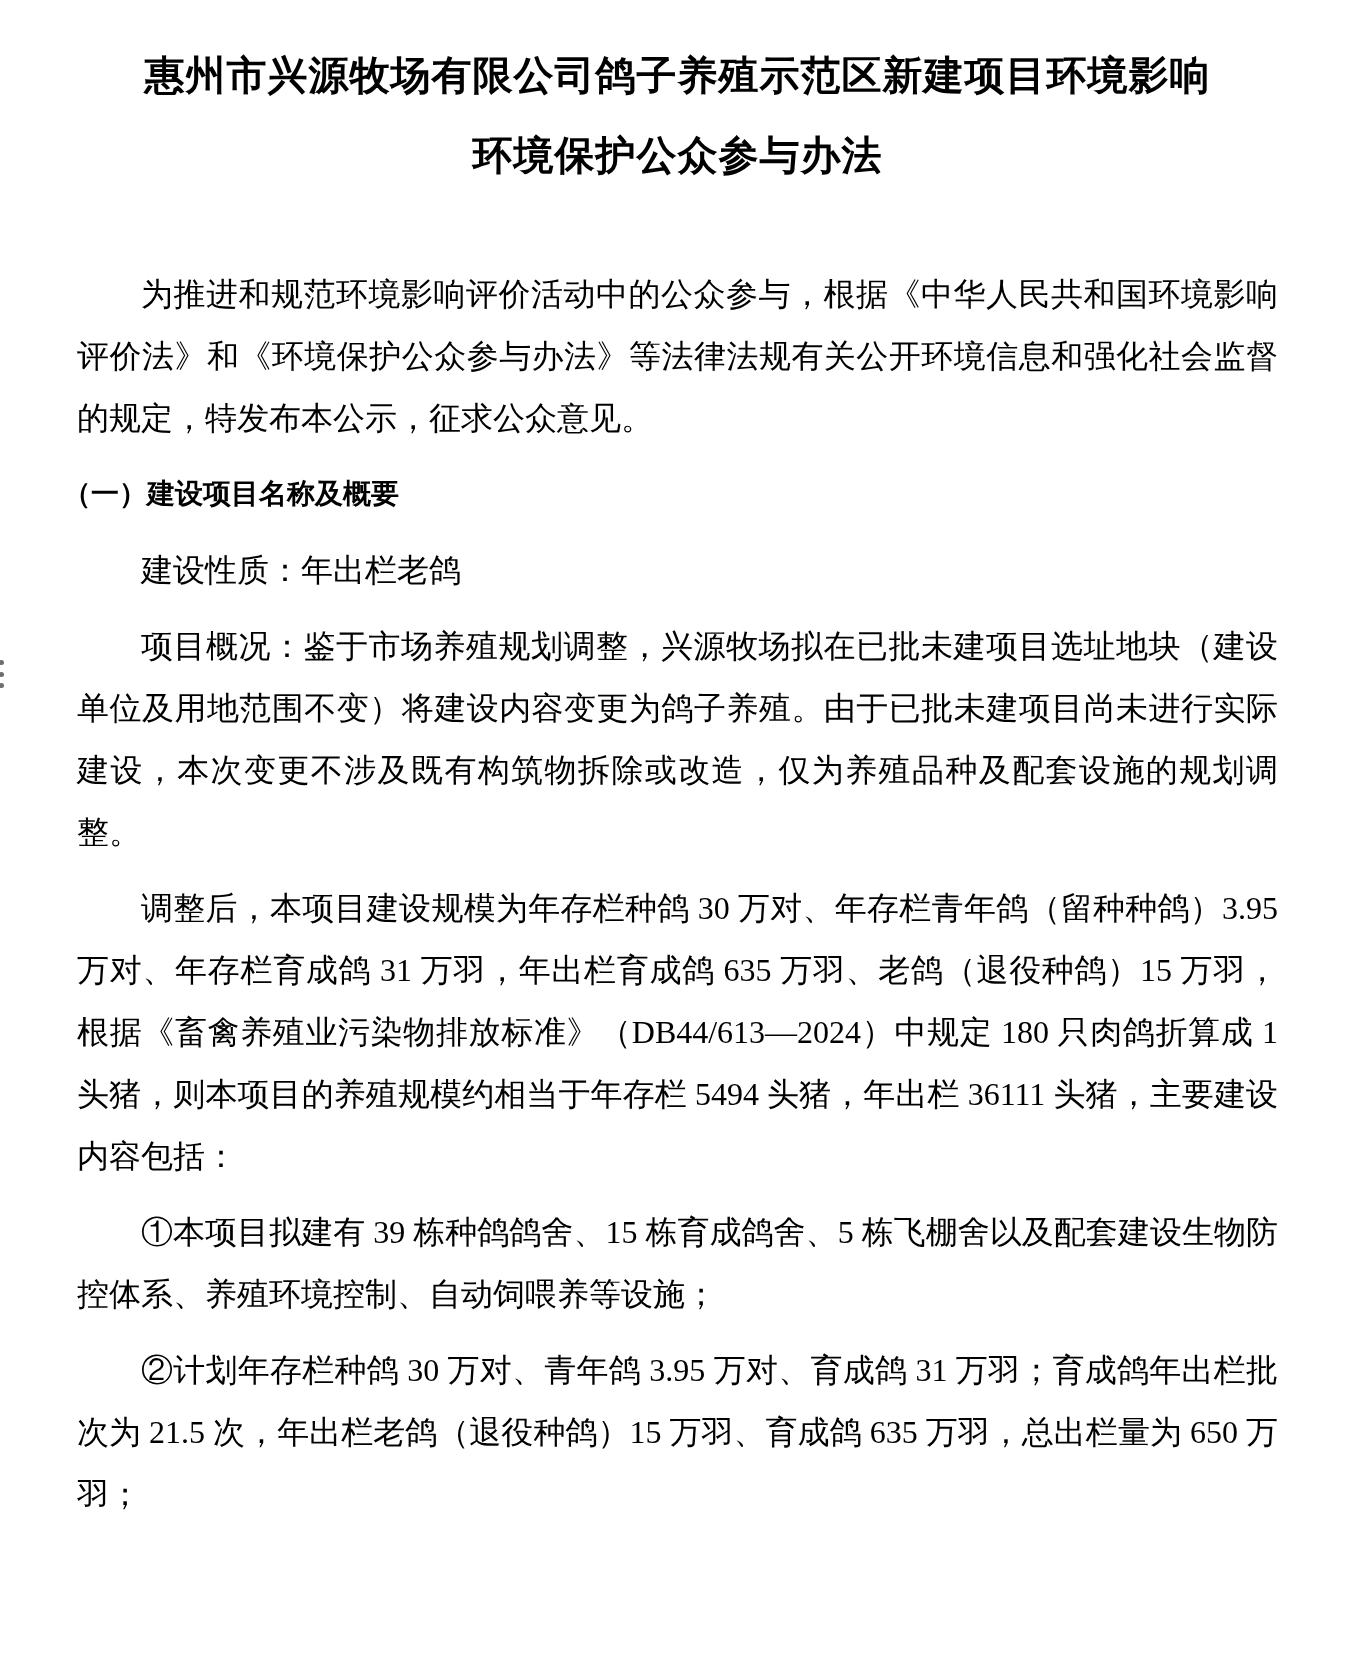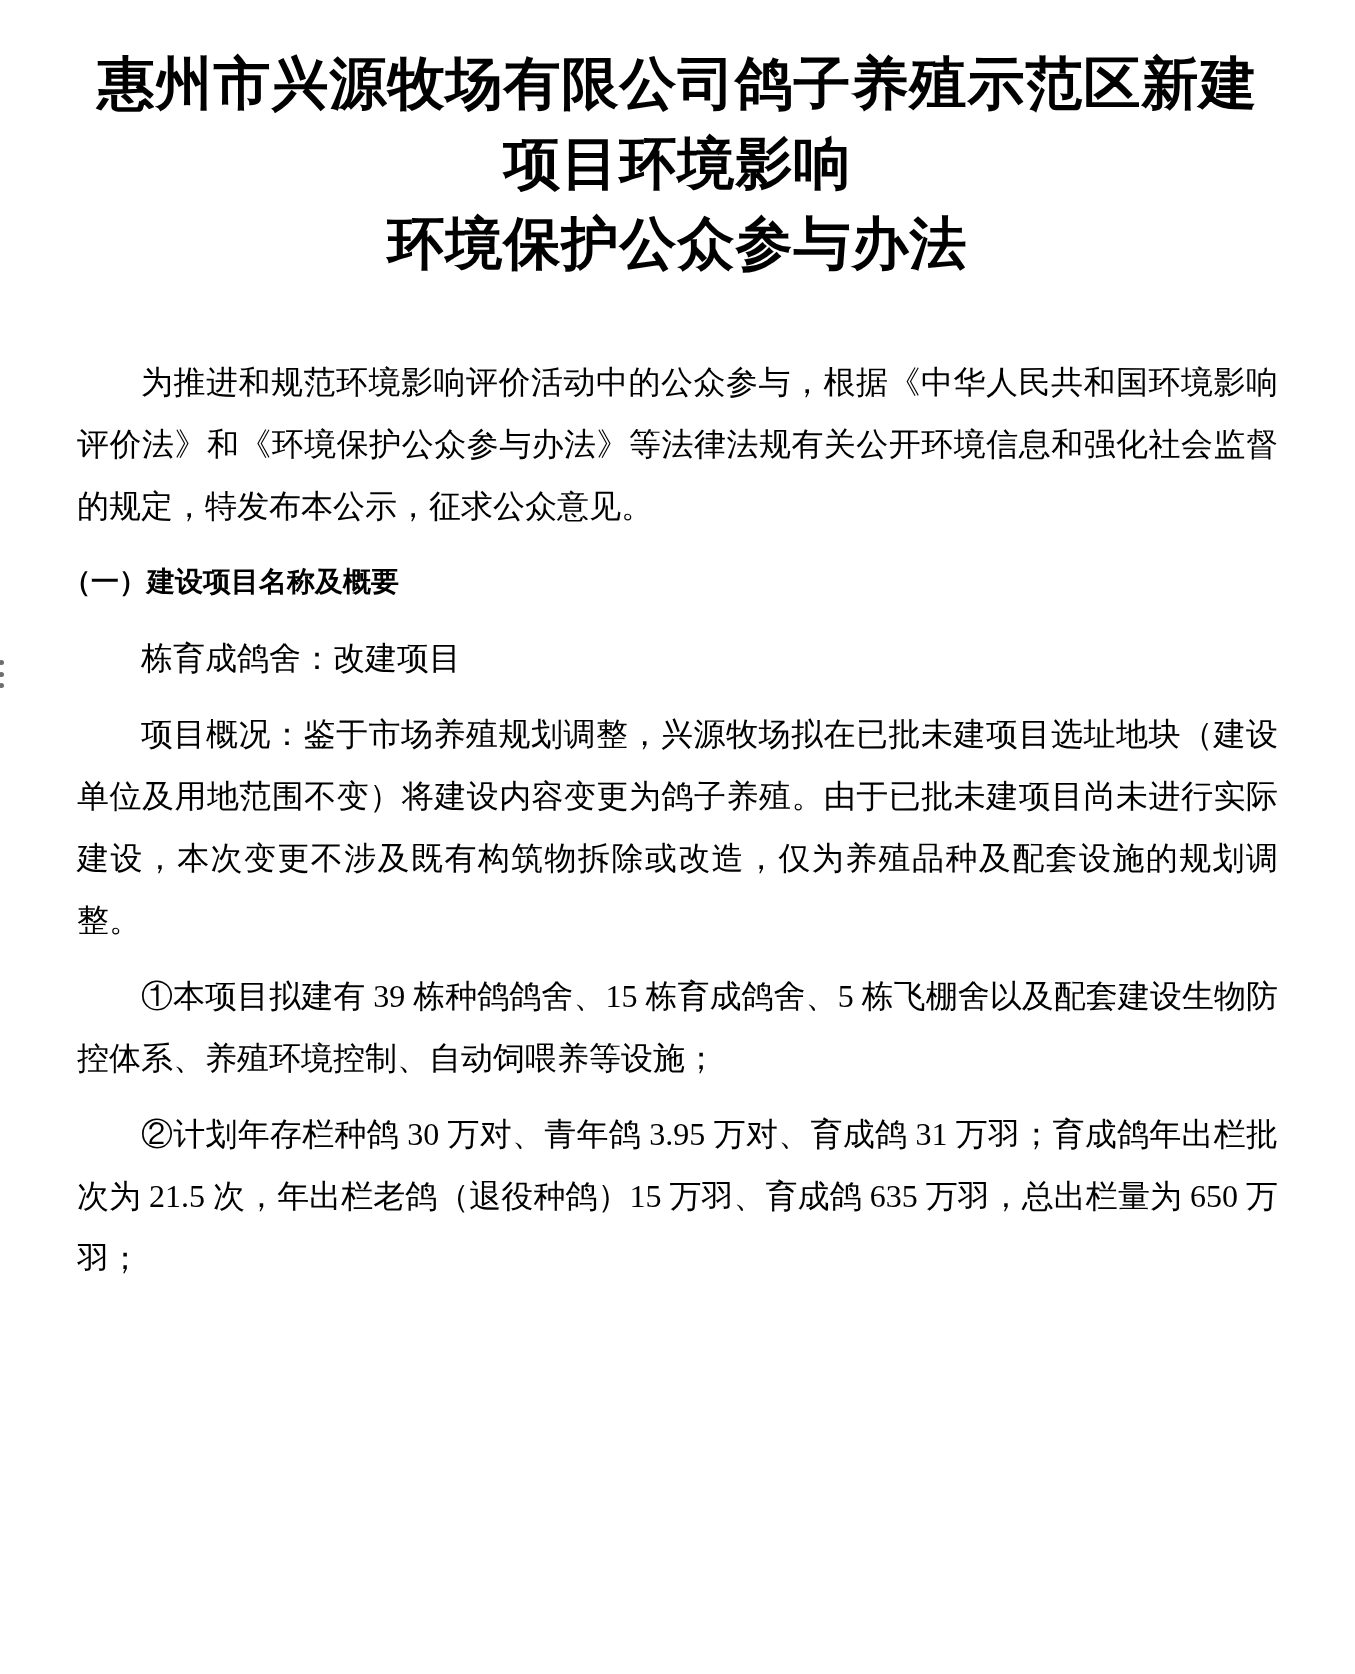--- a/index.html
+++ b/index.html
@@ -13,24 +13,24 @@
     height: 1674px;
     margin: 0 auto;
     background: #ffffff;
     color: #000000;
     box-sizing: border-box;
     padding: 35px 63px 0 63px;
     overflow: hidden;
     font-family: "Liberation Serif", serif;
   }
   .doc-title {
-    margin: 8px;
+    margin: 0;
     font-family: "Liberation Sans", sans-serif;
     font-weight: bold;
-    font-size: 57px;
+    font-size: 40px;
     line-height: 80px;
     text-align: center;
     letter-spacing: 1px;
   }
   .doc-title .tline {
     display: block;
   }
   .doc-body {
     margin-top: 68px;
     font-size: 32px;
@@ -82,20 +82,21 @@
   </span>
 
   <h1 class="doc-title">
     <span class="tline">惠州市兴源牧场有限公司鸽子养殖示范区新建项目环境影响</span>
     <span class="tline">环境保护公众参与办法</span>
   </h1>
 
   <div class="doc-body">
     <p>为推进和规范环境影响评价活动中的公众参与，根据《中华人民共和国环境影响评价法》和《环境保护公众参与办法》等法律法规有关公开环境信息和强化社会监督的规定，特发布本公示，征求公众意见。</p>
     <h2 class="section-heading">（一）建设项目名称及概要</h2>
-    <p>栋育成鸽舍：改建项目</p>
+    <p>建设性质：年出栏老鸽</p>
     <p>项目概况：鉴于市场养殖规划调整，兴源牧场拟在已批未建项目选址地块（建设单位及用地范围不变）将建设内容变更为鸽子养殖。由于已批未建项目尚未进行实际建设，本次变更不涉及既有构筑物拆除或改造，仅为养殖品种及配套设施的规划调整。</p>
+    <p>调整后，本项目建设规模为年存栏种鸽 30 万对、年存栏青年鸽（留种种鸽）3.95 万对、年存栏育成鸽 31 万羽，年出栏育成鸽 635 万羽、老鸽（退役种鸽）15 万羽，根据《畜禽养殖业污染物排放标准》（DB44/613—2024）中规定 180 只肉鸽折算成 1 头猪，则本项目的养殖规模约相当于年存栏 5494 头猪，年出栏 36111 头猪，主要建设内容包括：</p>
     <p>①本项目拟建有 39 栋种鸽鸽舍、15 栋育成鸽舍、5 栋飞棚舍以及配套建设生物防控体系、养殖环境控制、自动饲喂养等设施；</p>
     <p>②计划年存栏种鸽 30 万对、青年鸽 3.95 万对、育成鸽 31 万羽；育成鸽年出栏批次为 21.5 次，年出栏老鸽（退役种鸽）15 万羽、育成鸽 635 万羽，总出栏量为 650 万羽；</p>
 
   </div>
 
 </div>
 
 </body></html>

